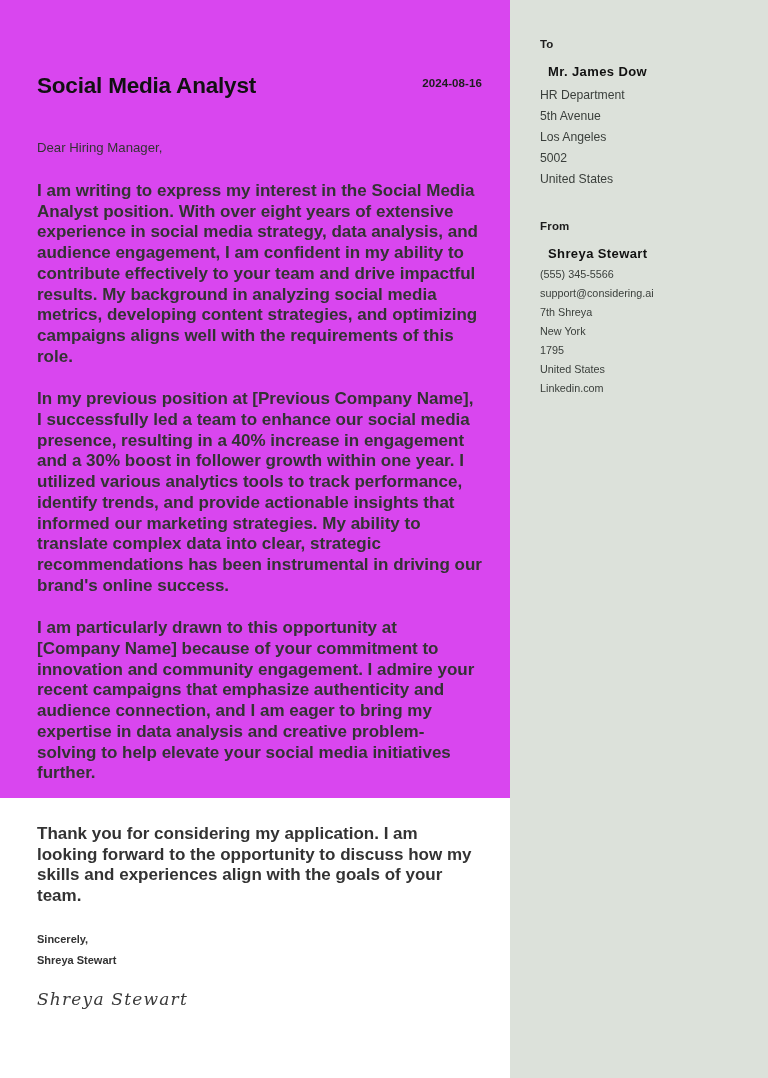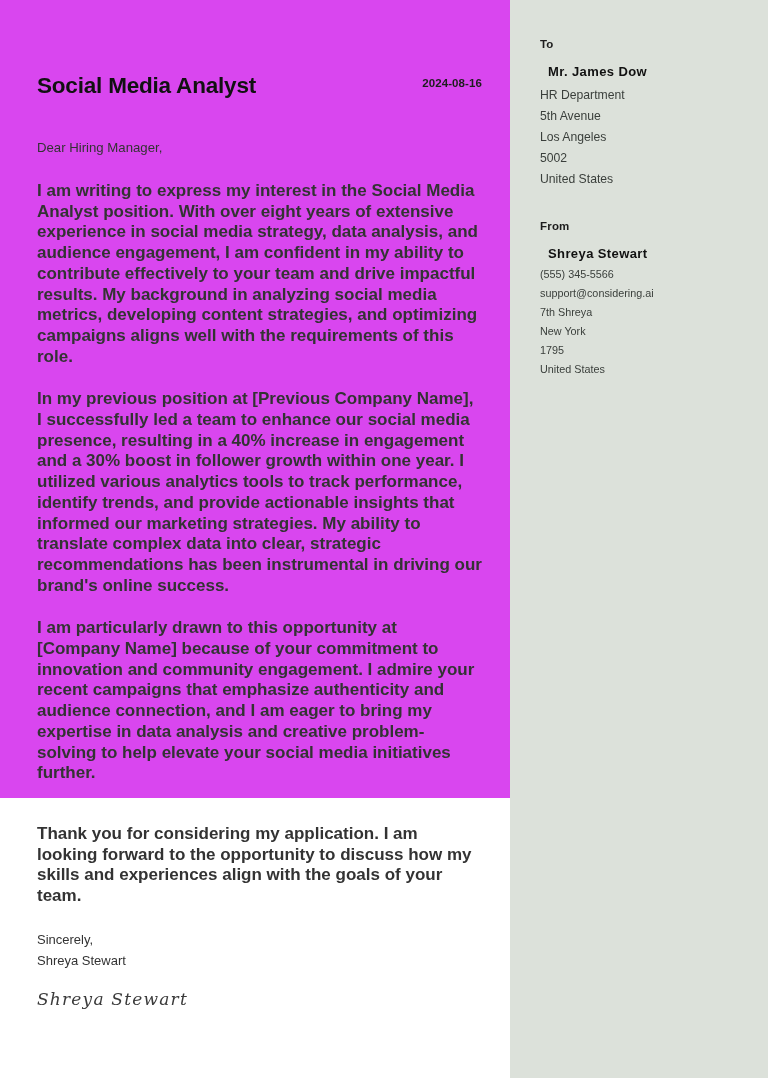--- a/index.html
+++ b/index.html
@@ -107,24 +107,25 @@
     color: #333333;
     line-height: 20.7px;
     margin: 0 0 22px 0;
     text-align: left;
     font-weight: bold;
   }
   .body-par.spaced-before {
     margin-top: 40px;
   }
   .closing {
-    font-size: 13px;
+    font-size: 11px;
     color: #333333;
     line-height: 21px;
     margin: 0;
+    font-weight: bold;
   }
   .signature {
     margin-top: 18px;
     font-family: "DejaVu Serif", "Liberation Serif", serif;
     font-style: italic;
     font-size: 17px;
     color: #3b3b3b;
     letter-spacing: 1.2px;
   }
 </style>
@@ -167,17 +168,18 @@
 
     <div class="from-block">
       <div class="side-heading">From</div>
       <div class="side-name">Shreya Stewart</div>
       <div class="side-line-from">(555) 345-5566</div>
       <div class="side-line-from">support@considering.ai</div>
       <div class="side-line-from">7th Shreya</div>
       <div class="side-line-from">New York</div>
       <div class="side-line-from">1795</div>
       <div class="side-line-from">United States</div>
+      <div class="side-line-from">Linkedin.com</div>
     </div>
 
   </div>
 
 </div>
 
 </body></html>

